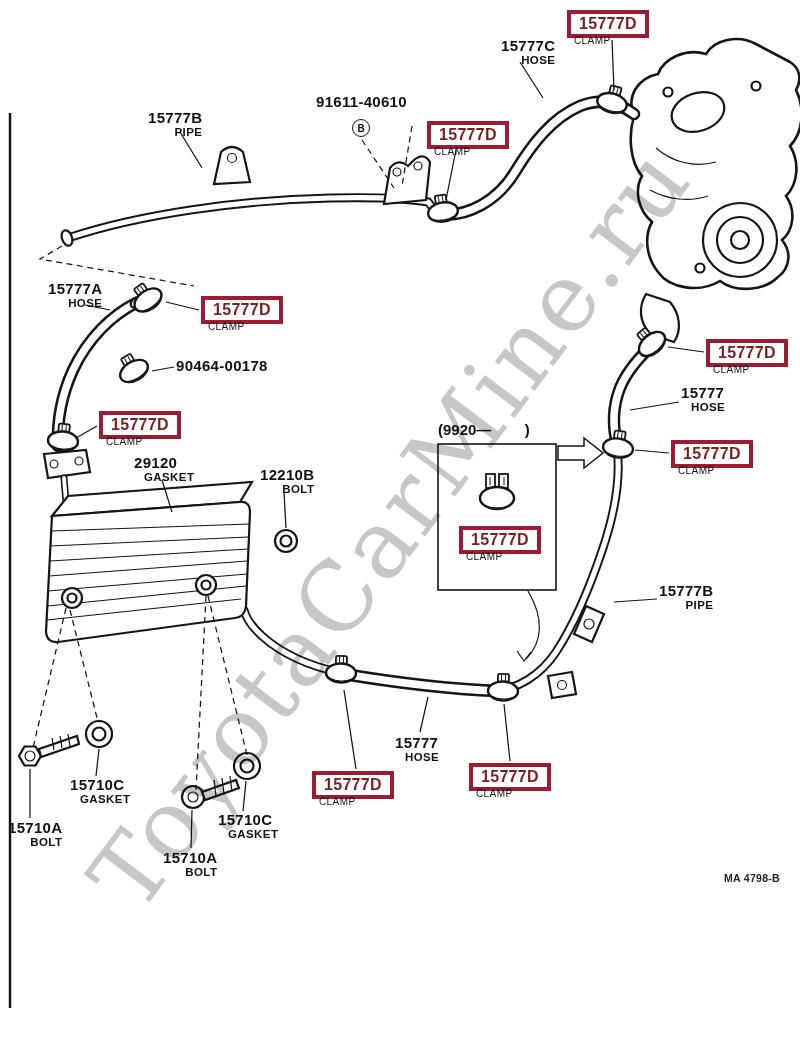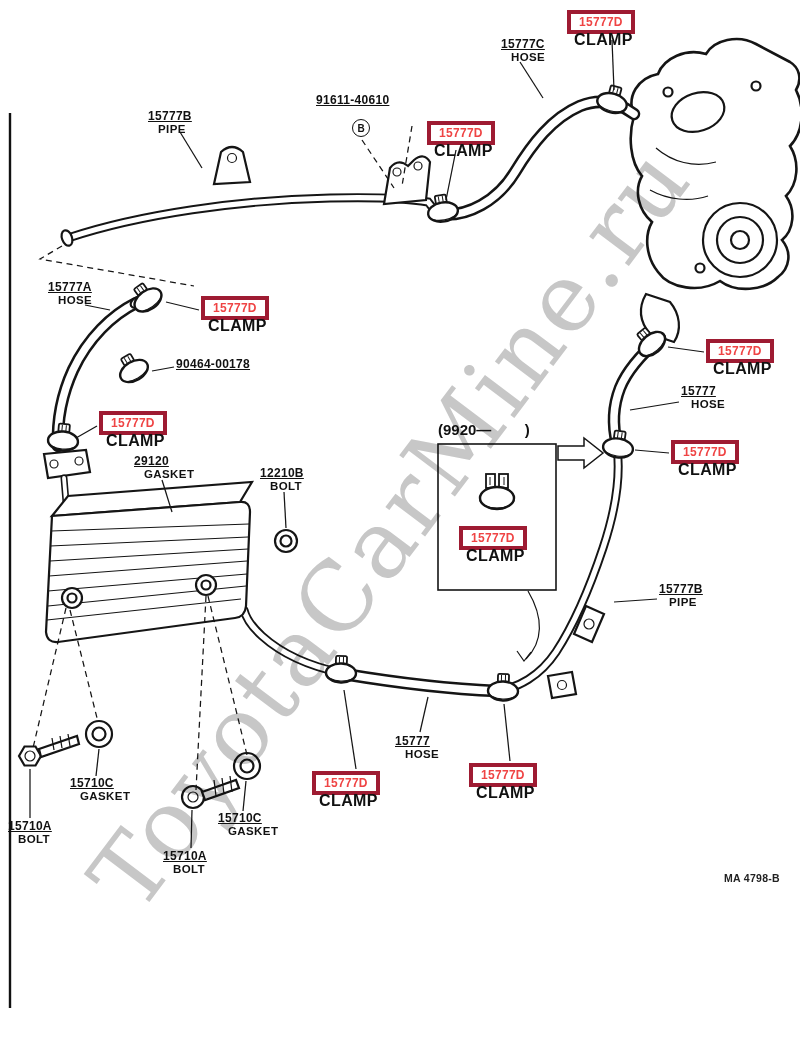--- a/index.html
+++ b/index.html
@@ -5,26 +5,26 @@
   html,body{margin:0;padding:0;background:#fff;}
   #stage{position:relative;width:800px;height:1058px;background:#fff;overflow:hidden;
          font-family:"Liberation Sans",sans-serif;}
   #art{position:absolute;left:0;top:0;z-index:1;}
   #watermark{position:absolute;left:390px;top:528px;z-index:2;
              transform:translate(-50%,-50%) rotate(-53deg);
              font-family:"DejaVu Serif",serif;font-size:95px;letter-spacing:3px;
              color:#c7c7c7;white-space:nowrap;mix-blend-mode:multiply;pointer-events:none;}
   #part-labels,#clamp-labels{position:absolute;left:0;top:0;width:100%;height:100%;z-index:3;}
   .plabel{position:absolute;color:#111;font-weight:bold;white-space:nowrap;line-height:1.05;}
-  .pnum{font-size:12px;letter-spacing:.3px;text-decoration:underline;}
-  .pdesc{font-size:11.5px;margin-left:10px;letter-spacing:.4px;}
+  .pnum{font-size:15px;letter-spacing:.3px;}
+  .pdesc{font-size:11.5px;margin-left:10px;letter-spacing:.4px;text-align:right;}
   .clabel{position:absolute;}
-  .cbox{display:inline-block;border:4px solid #9e1b32;background:#fff;color:#ef4444;
-        padding:1px 8px;font-weight:bold;font-size:12px;white-space:nowrap;letter-spacing:.3px;}
-  .csub{font-weight:bold;font-size:16px;color:#111;margin-top:-3px;margin-left:7px;letter-spacing:.4px;}
+  .cbox{display:inline-block;border:4px solid #9e1b32;background:#fff;color:#7f1d1d;
+        padding:1px 8px;font-weight:bold;font-size:16px;white-space:nowrap;letter-spacing:.3px;}
+  .csub{font-weight:normal;font-size:10px;color:#111;margin-top:-3px;margin-left:7px;letter-spacing:.4px;}
   #bolt-symbol{position:absolute;left:352px;top:119px;z-index:3;width:16px;height:16px;
                border:1.6px solid #111;border-radius:50%;display:flex;align-items:center;
                justify-content:center;font-size:10px;font-weight:bold;color:#111;}
   #inset-caption{position:absolute;left:438px;top:421px;z-index:3;font-size:15px;
                  font-weight:bold;color:#111;white-space:pre;}
   #doc-code{position:absolute;left:724px;top:872px;z-index:3;font-size:10.5px;
             font-weight:bold;color:#222;letter-spacing:.3px;}
   
   .tube-o{fill:none;stroke:#151515;stroke-width:9;stroke-linecap:round}
   .tube-i{fill:none;stroke:#fff;stroke-width:5.2;stroke-linecap:round}

